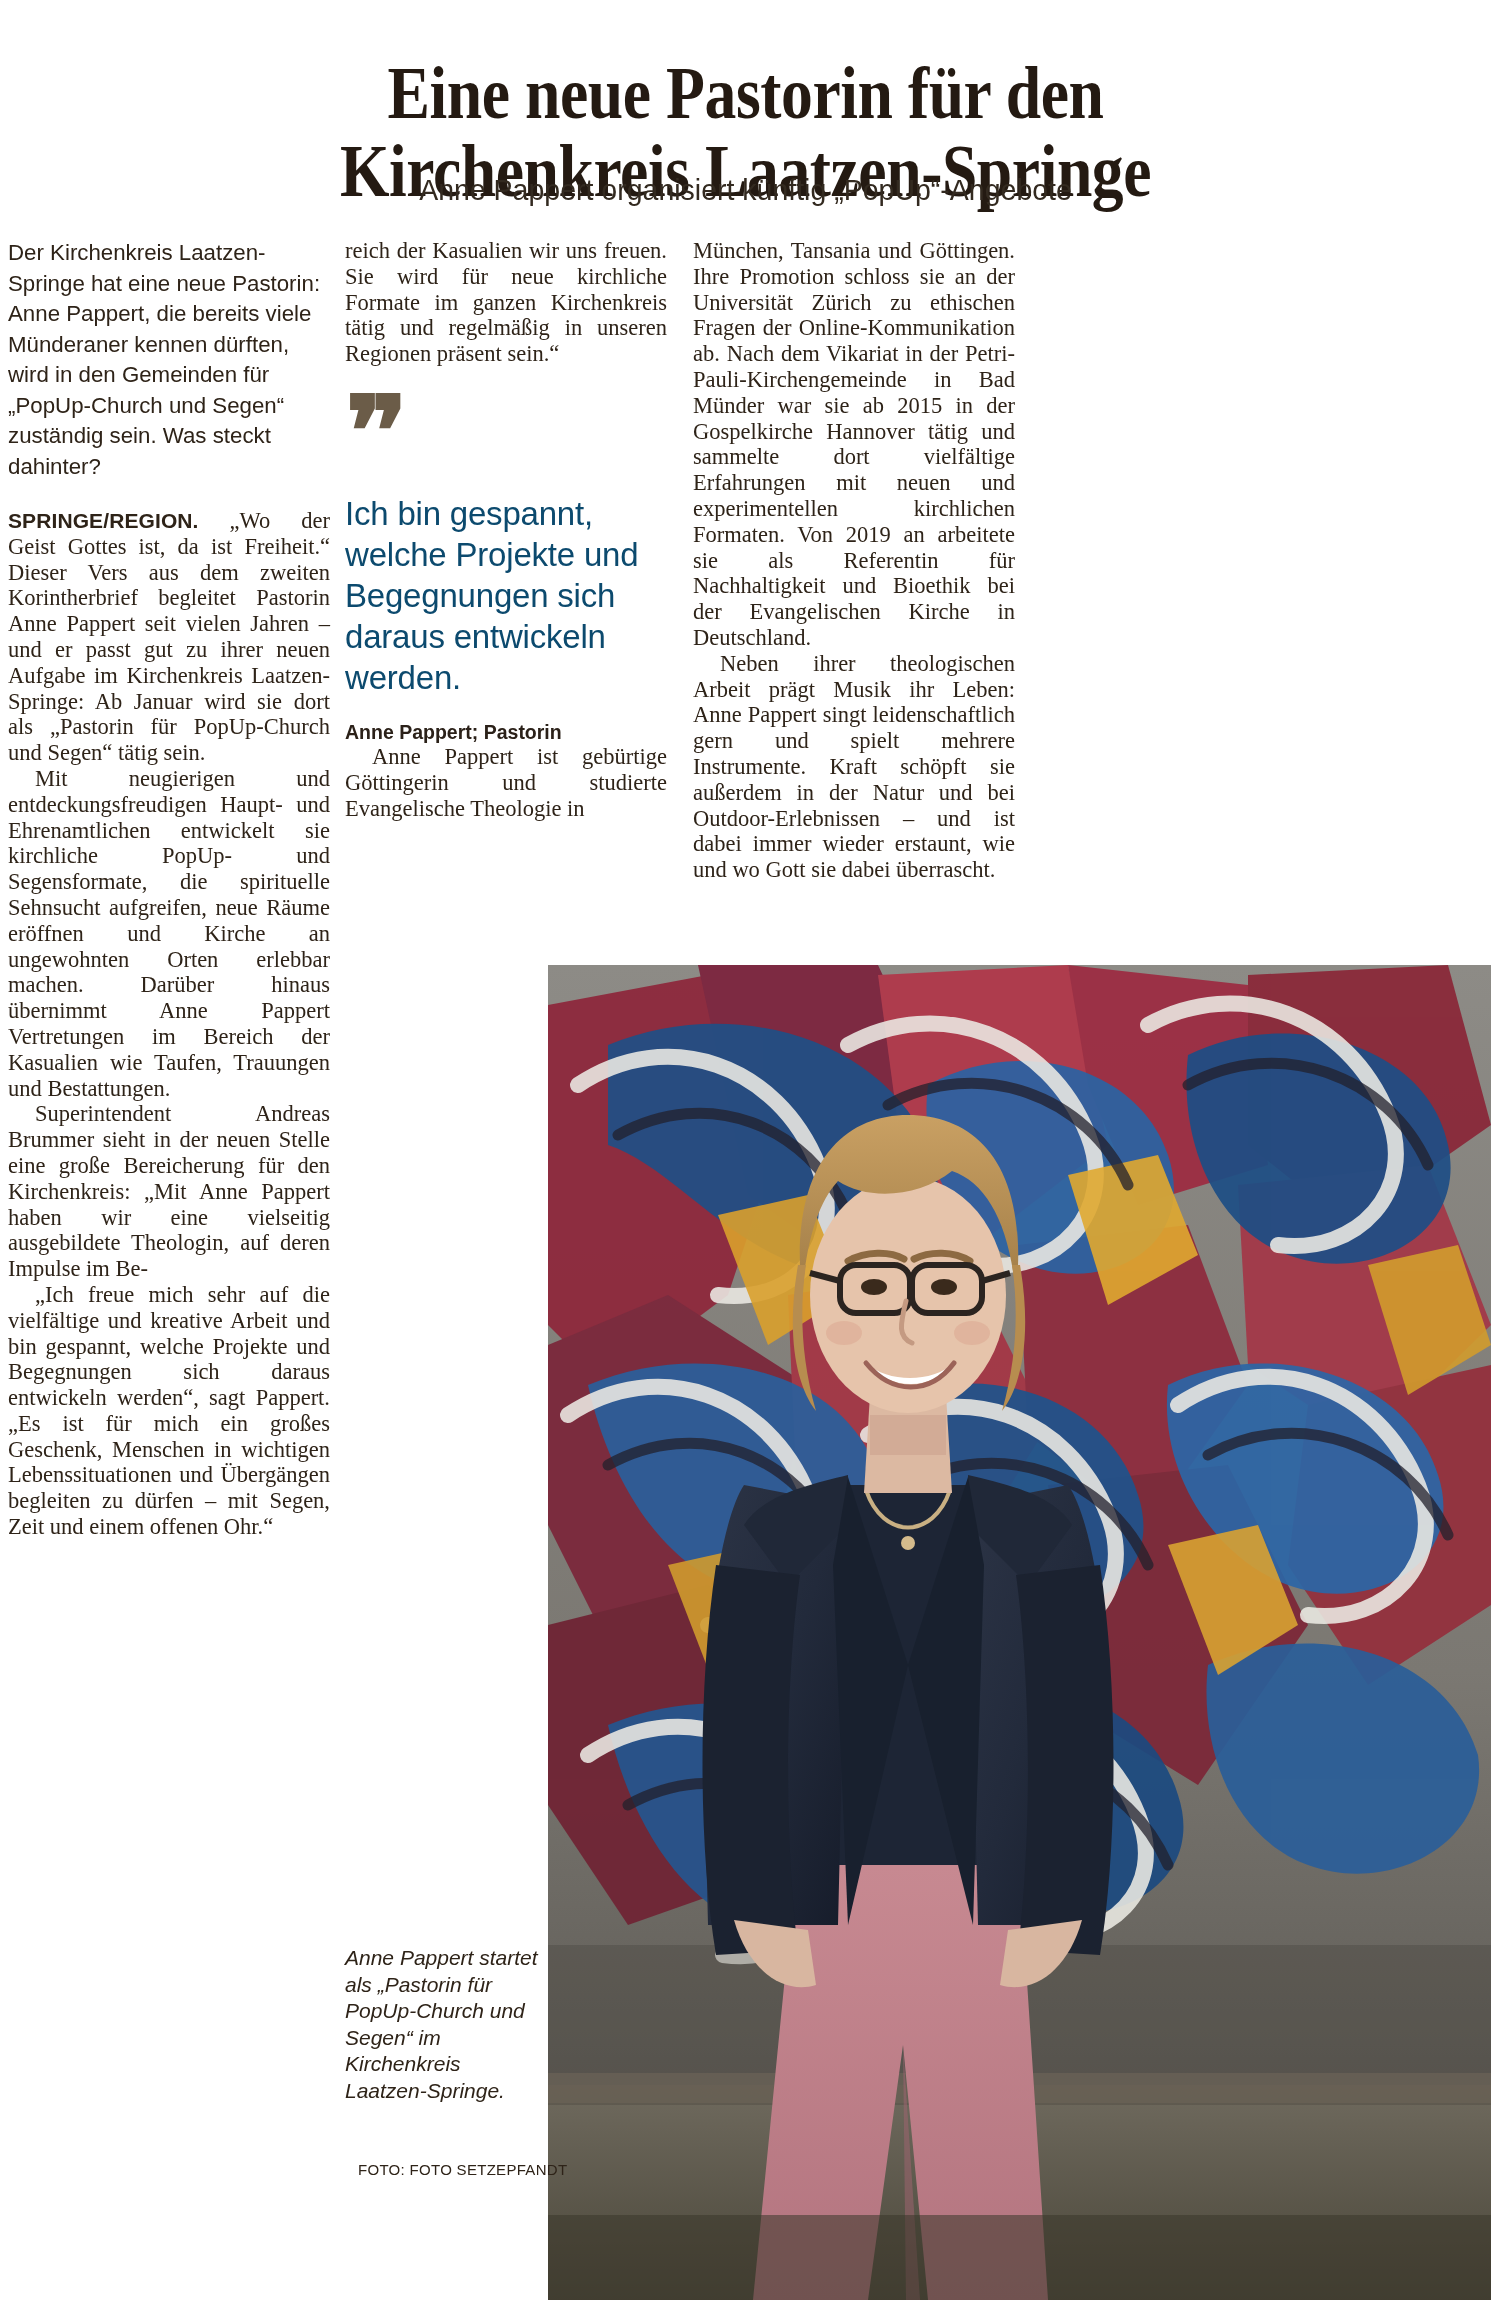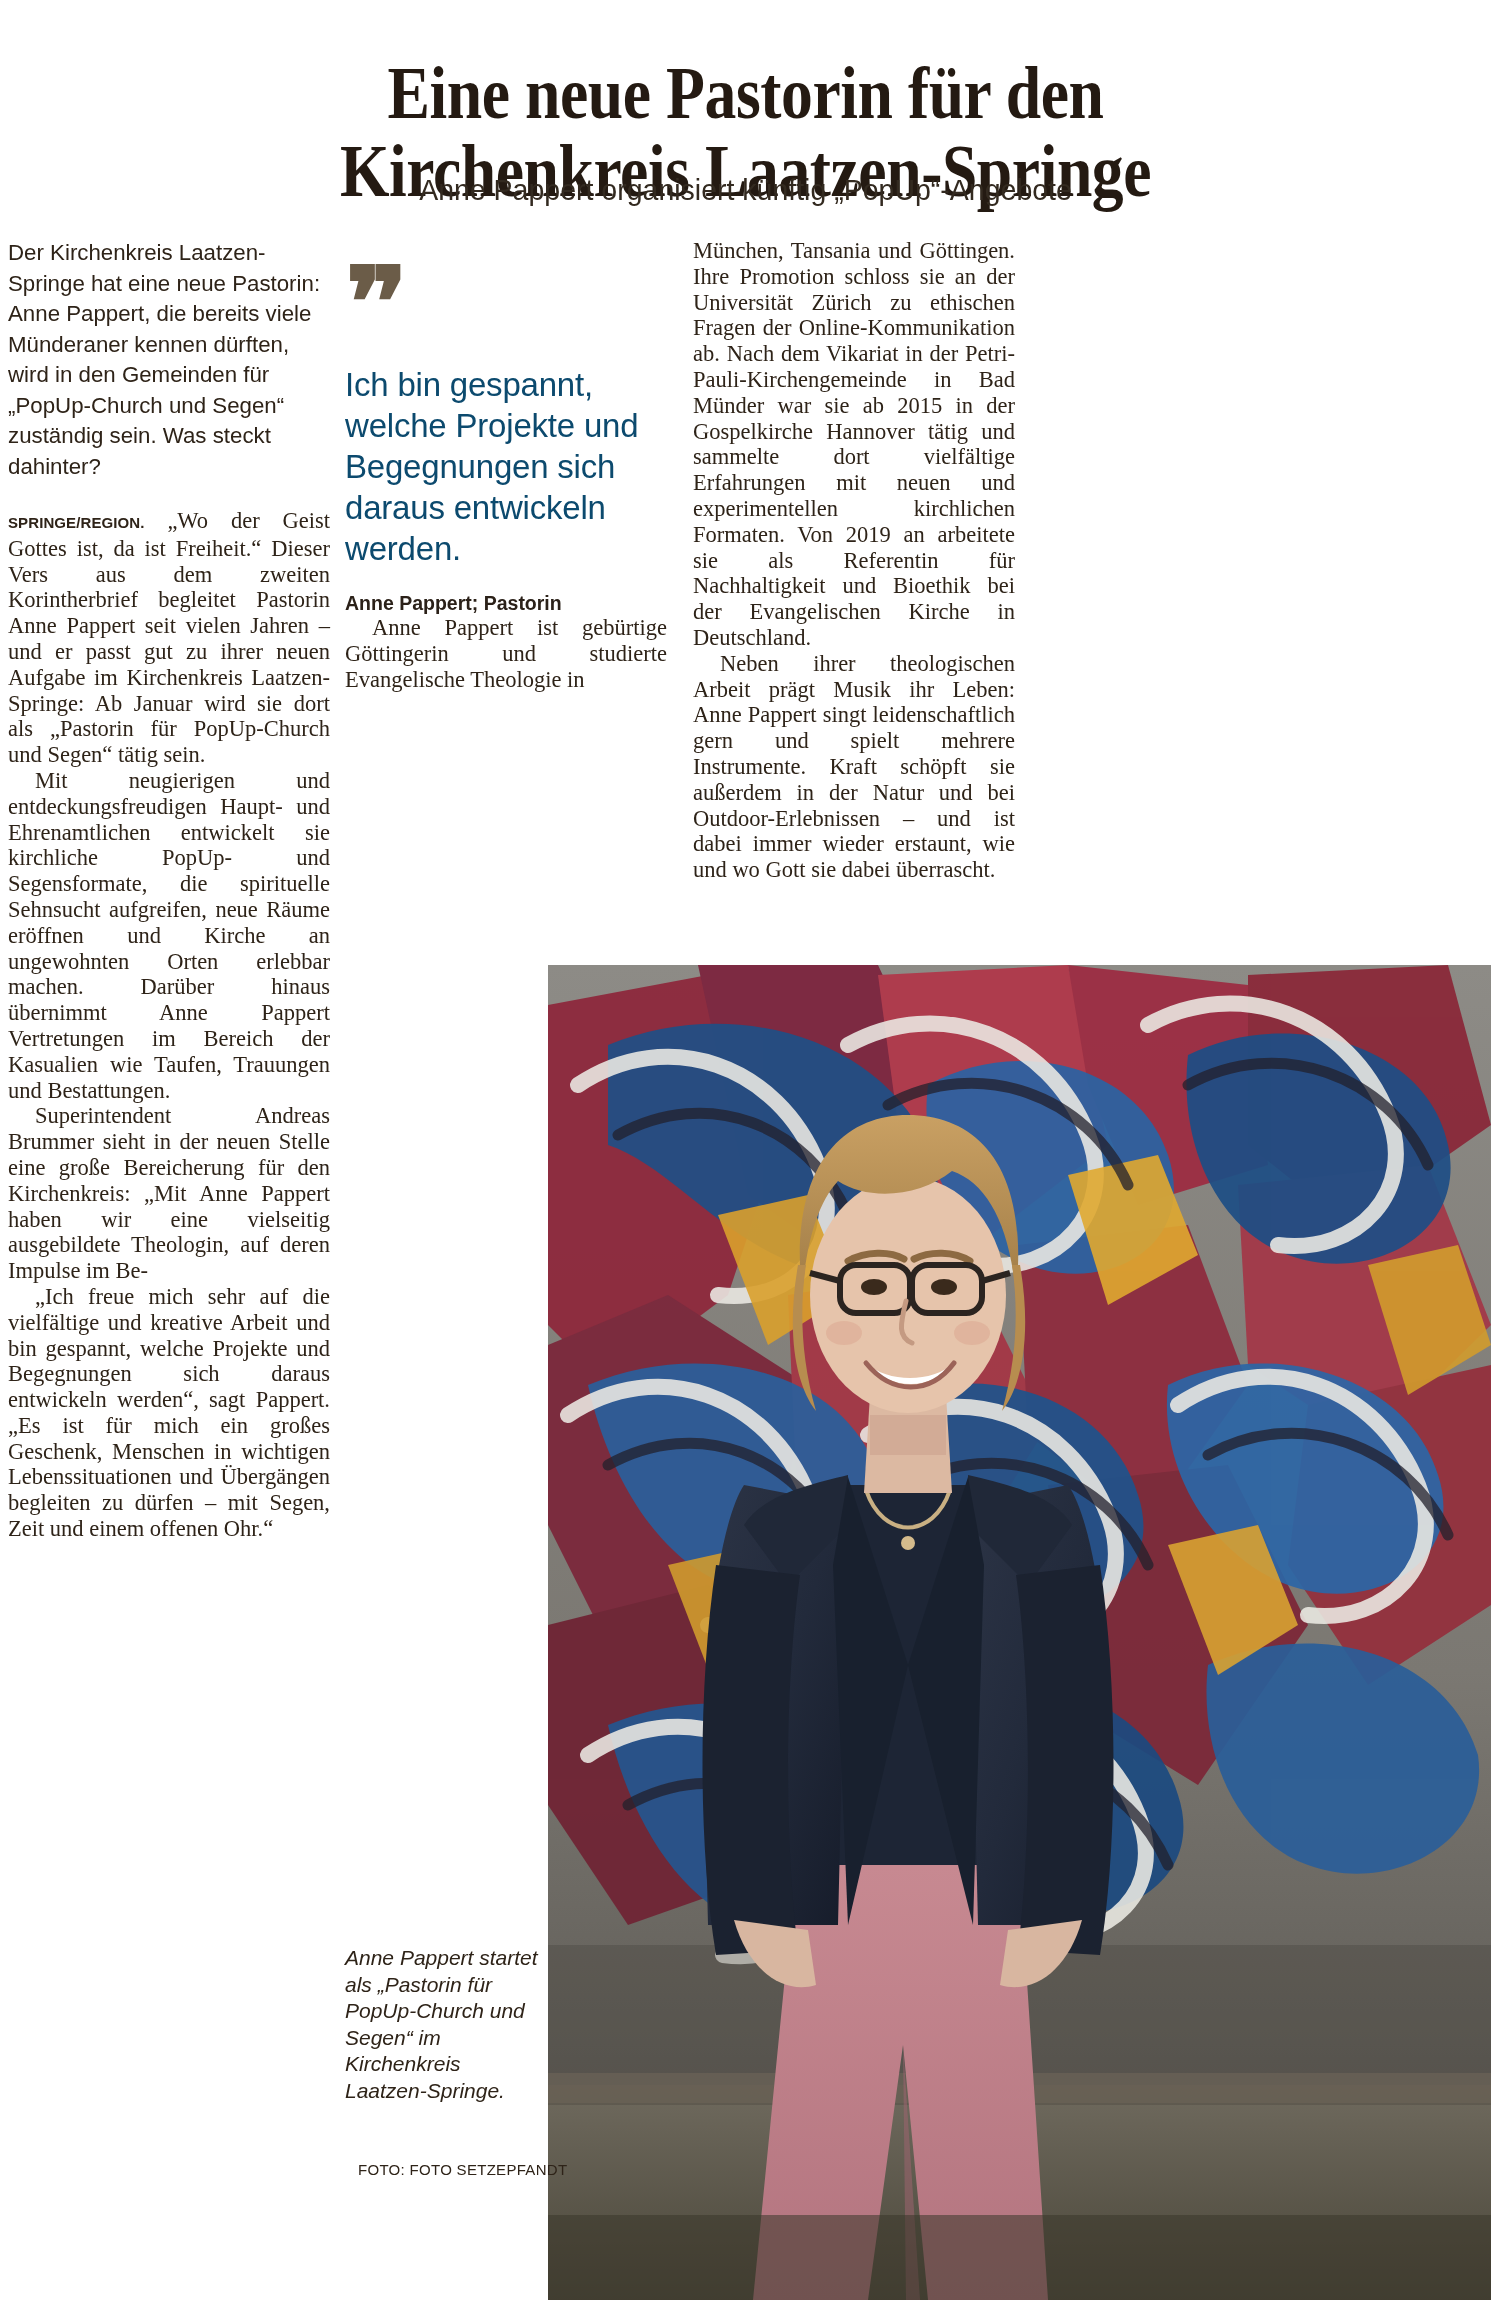--- a/index.html
+++ b/index.html
@@ -64,21 +64,21 @@
     line-height:25.8px;
     text-align:justify;
     text-justify:inter-word;
     hyphens:manual;
     color:#2e2318;
   }
   .body p + p{text-indent:1.2em;}
   .dateline{
     font-family:"Liberation Sans", sans-serif;
     font-weight:700;
-    font-size:15px;
+    font-size:21px;
     letter-spacing:0.1px;
   }
 
   
   .pullquote{
     margin:26px 0 0 0;
     padding:0;
   }
   .pq-mark{
     font-family:"Liberation Sans", sans-serif;
@@ -153,20 +153,23 @@
     <p class="lead">Der Kirchenkreis Laatzen-Springe hat eine neue Pastorin: Anne Pappert, die bereits viele Münderaner kennen dürften, wird in den Gemeinden für „PopUp-Church und Segen“ zuständig sein. Was steckt dahinter?</p>
     <div class="body">
       <p><span class="dateline">SPRINGE/REGION.</span><span> „Wo der Geist Gottes ist, da ist Freiheit.“ Dieser Vers aus dem zweiten Korintherbrief begleitet Pastorin Anne Pappert seit vielen Jahren – und er passt gut zu ihrer neuen Aufgabe im Kirchenkreis Laatzen-Springe: Ab Januar wird sie dort als „Pastorin für PopUp-Church und Segen“ tätig sein.</span></p>
       <p>Mit neugierigen und entdeckungsfreudigen Haupt- und Ehrenamtlichen entwickelt sie kirchliche PopUp- und Segensformate, die spirituelle Sehnsucht aufgreifen, neue Räume eröffnen und Kirche an ungewohnten Orten erlebbar machen. Darüber hinaus übernimmt Anne Pappert Vertretungen im Bereich der Kasualien wie Taufen, Trauungen und Bestattungen.</p>
       <p>Superintendent Andreas Brummer sieht in der neuen Stelle eine große Bereicherung für den Kirchenkreis: „Mit Anne Pappert haben wir eine vielseitig ausgebildete Theologin, auf deren Impulse im Be-</p>
       <p>„Ich freue mich sehr auf die vielfältige und kreative Arbeit und bin gespannt, welche Projekte und Begegnungen sich daraus entwickeln werden“, sagt Pappert. „Es ist für mich ein großes Geschenk, Menschen in wichtigen Lebenssituationen und Übergängen begleiten zu dürfen – mit Segen, Zeit und einem offenen Ohr.“</p>
     </div>
   </div>
 
   <div class="col col2">
+    <div class="body">
+      <p>reich der Kasualien wir uns freuen. Sie wird für neue kirchliche Formate im ganzen Kirchenkreis tätig und regelmäßig in unseren Regionen präsent sein.“</p>
+    </div>
 
     <div class="pullquote">
       <span class="pq-mark">❞</span>
       <div class="pq-text">Ich bin gespannt, welche Projekte und Begegnungen sich daraus entwickeln werden.</div>
       <div class="pq-attrib">Anne Pappert; Pastorin</div>
     </div>
 
     <div class="body pq-after">
       <p style="text-indent:1.2em;">Anne Pappert ist gebürtige Göttingerin und studierte Evangelische Theologie in</p>
     </div>

